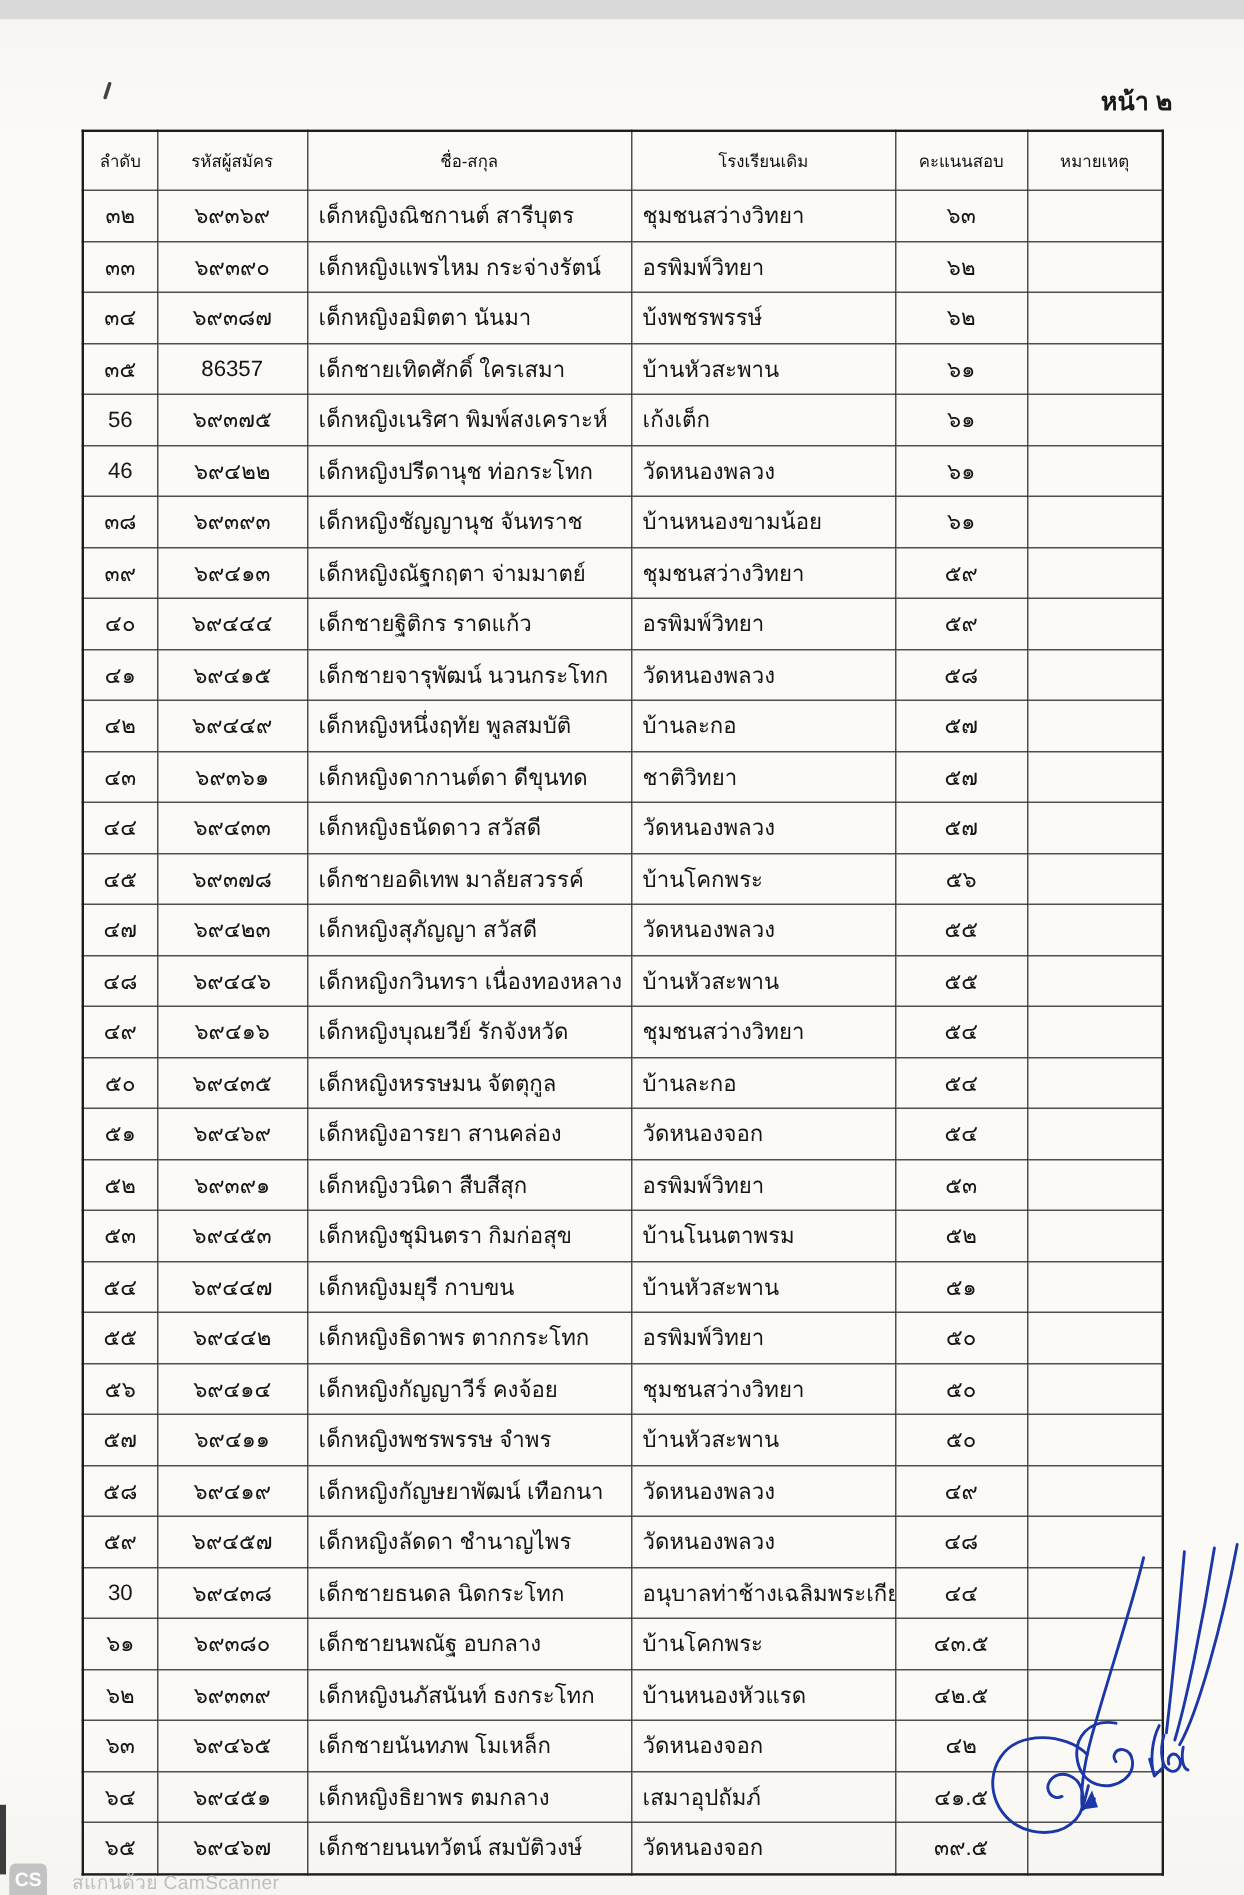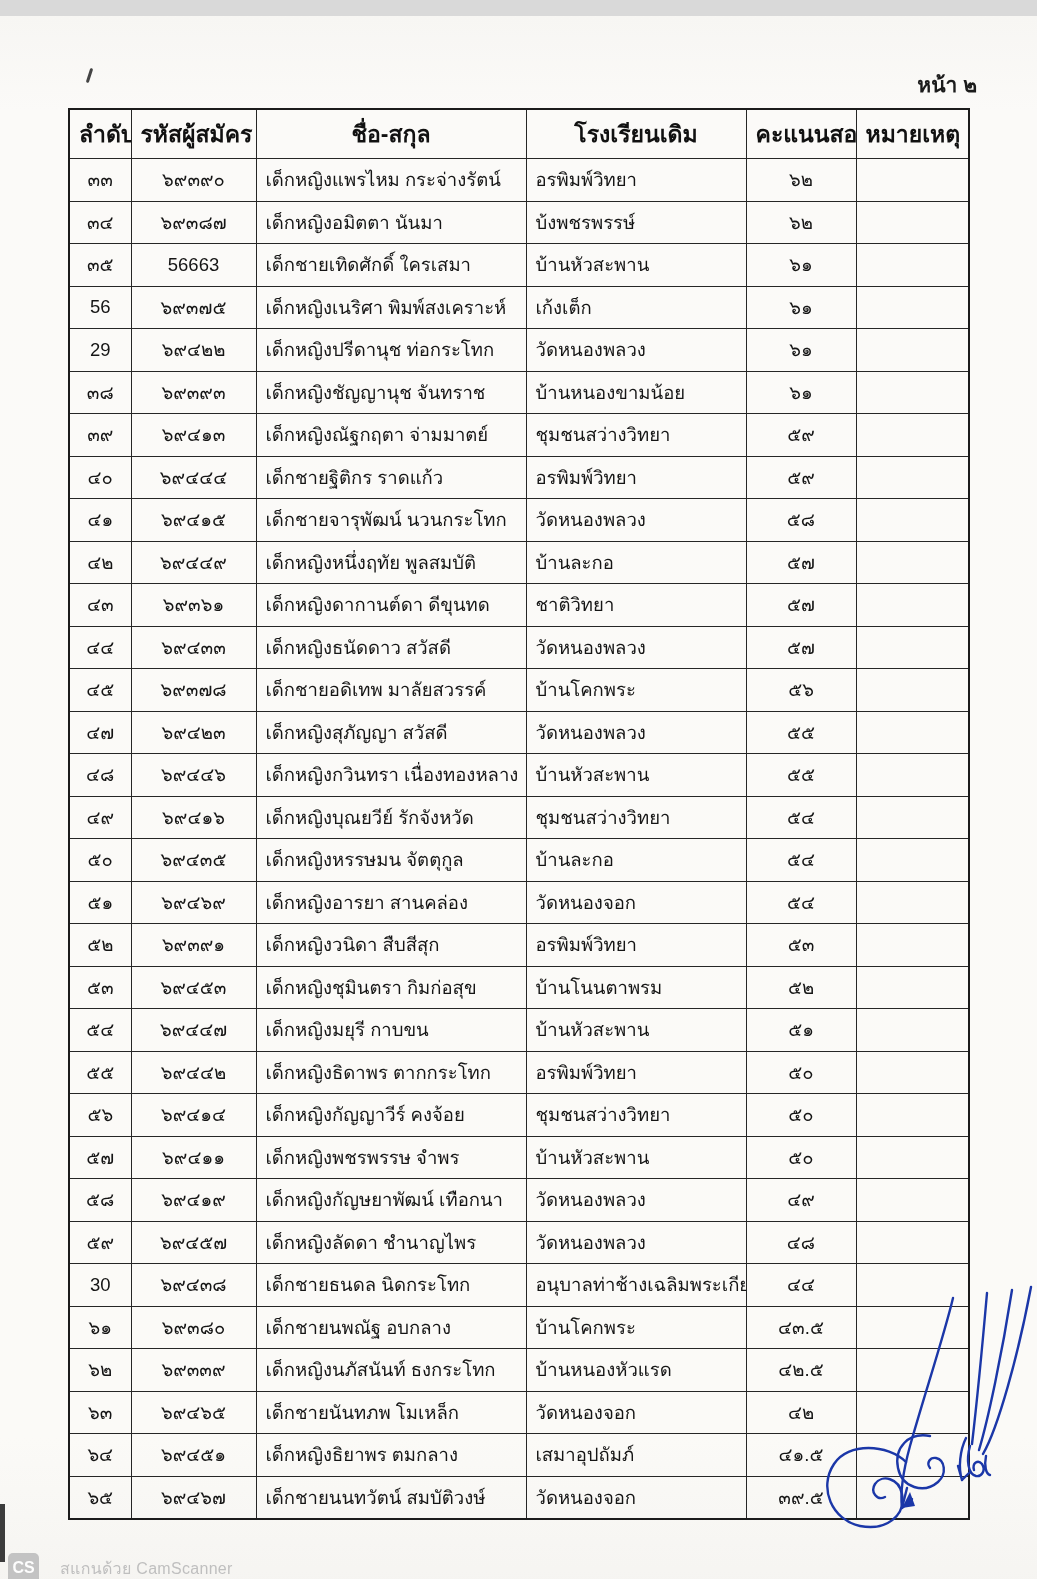--- a/index.html
+++ b/index.html
@@ -21,21 +21,21 @@
     position:absolute;left:68px;top:92px;width:900px;
     border-collapse:collapse;table-layout:fixed;
     border:2.5px solid #1c1c1c;background:transparent;
   }
   table.results th, table.results td{
     border:1.8px solid #262626;
     padding:2px 9px;
     overflow:hidden;white-space:nowrap;
   }
   table.results thead th{
-    height:44px;font-size:23px;font-weight:bold;text-align:center;
+    height:44px;font-size:14px;font-weight:normal;text-align:center;
     color:#111;
   }
   table.results tbody td{
     height:37.5px;font-size:18.5px;color:#151515;
   }
   td.c-no, td.c-code, td.c-score{text-align:center;}
   td.c-name, td.c-school{text-align:left;}
   .signature{position:absolute;left:790px;top:1262px;width:247px;height:300px;pointer-events:none;}
   .watermark{
     position:absolute;left:8px;bottom:12px;display:flex;align-items:center;gap:21px;
@@ -74,53 +74,61 @@
         <th>ลำดับ</th>
         <th>รหัสผู้สมัคร</th>
         <th>ชื่อ-สกุล</th>
         <th>โรงเรียนเดิม</th>
         <th>คะแนนสอบ</th>
         <th>หมายเหตุ</th>
       </tr>
     </thead>
     <tbody>
         <tr>
+      <td class="c-no">๓๒</td>
+      <td class="c-code">๖๙๓๖๙</td>
+      <td class="c-name">เด็กหญิงณิชกานต์ สารีบุตร</td>
+      <td class="c-school">ชุมชนสว่างวิทยา</td>
+      <td class="c-score">๖๓</td>
+      <td class="c-note"></td>
+    </tr>
+        <tr>
       <td class="c-no">๓๓</td>
       <td class="c-code">๖๙๓๙๐</td>
       <td class="c-name">เด็กหญิงแพรไหม กระจ่างรัตน์</td>
       <td class="c-school">อรพิมพ์วิทยา</td>
       <td class="c-score">๖๒</td>
       <td class="c-note"></td>
     </tr>
         <tr>
       <td class="c-no">๓๔</td>
       <td class="c-code">๖๙๓๘๗</td>
       <td class="c-name">เด็กหญิงอมิตตา นันมา</td>
       <td class="c-school">บ้งพชรพรรษ์</td>
       <td class="c-score">๖๒</td>
       <td class="c-note"></td>
     </tr>
         <tr>
       <td class="c-no">๓๕</td>
-      <td class="c-code">56663</td>
+      <td class="c-code">86357</td>
       <td class="c-name">เด็กชายเทิดศักดิ์ ใครเสมา</td>
       <td class="c-school">บ้านหัวสะพาน</td>
       <td class="c-score">๖๑</td>
       <td class="c-note"></td>
     </tr>
         <tr>
       <td class="c-no">56</td>
       <td class="c-code">๖๙๓๗๕</td>
       <td class="c-name">เด็กหญิงเนริศา พิมพ์สงเคราะห์</td>
       <td class="c-school">เก้งเต็ก</td>
       <td class="c-score">๖๑</td>
       <td class="c-note"></td>
     </tr>
         <tr>
-      <td class="c-no">29</td>
+      <td class="c-no">46</td>
       <td class="c-code">๖๙๔๒๒</td>
       <td class="c-name">เด็กหญิงปรีดานุช ท่อกระโทก</td>
       <td class="c-school">วัดหนองพลวง</td>
       <td class="c-score">๖๑</td>
       <td class="c-note"></td>
     </tr>
         <tr>
       <td class="c-no">๓๘</td>
       <td class="c-code">๖๙๓๙๓</td>
       <td class="c-name">เด็กหญิงชัญญานุช จันทราช</td>

